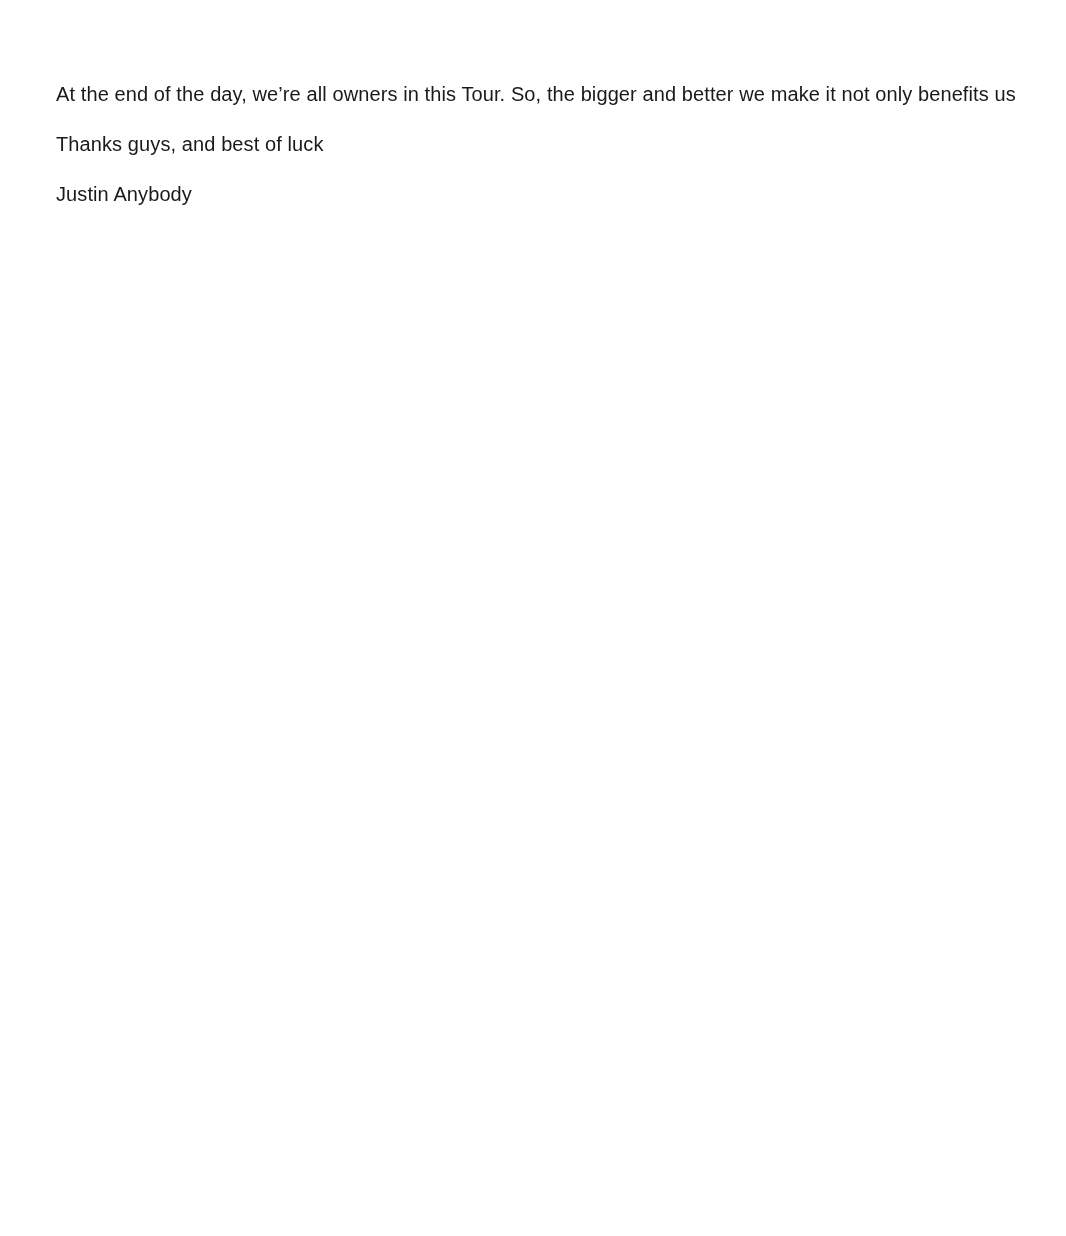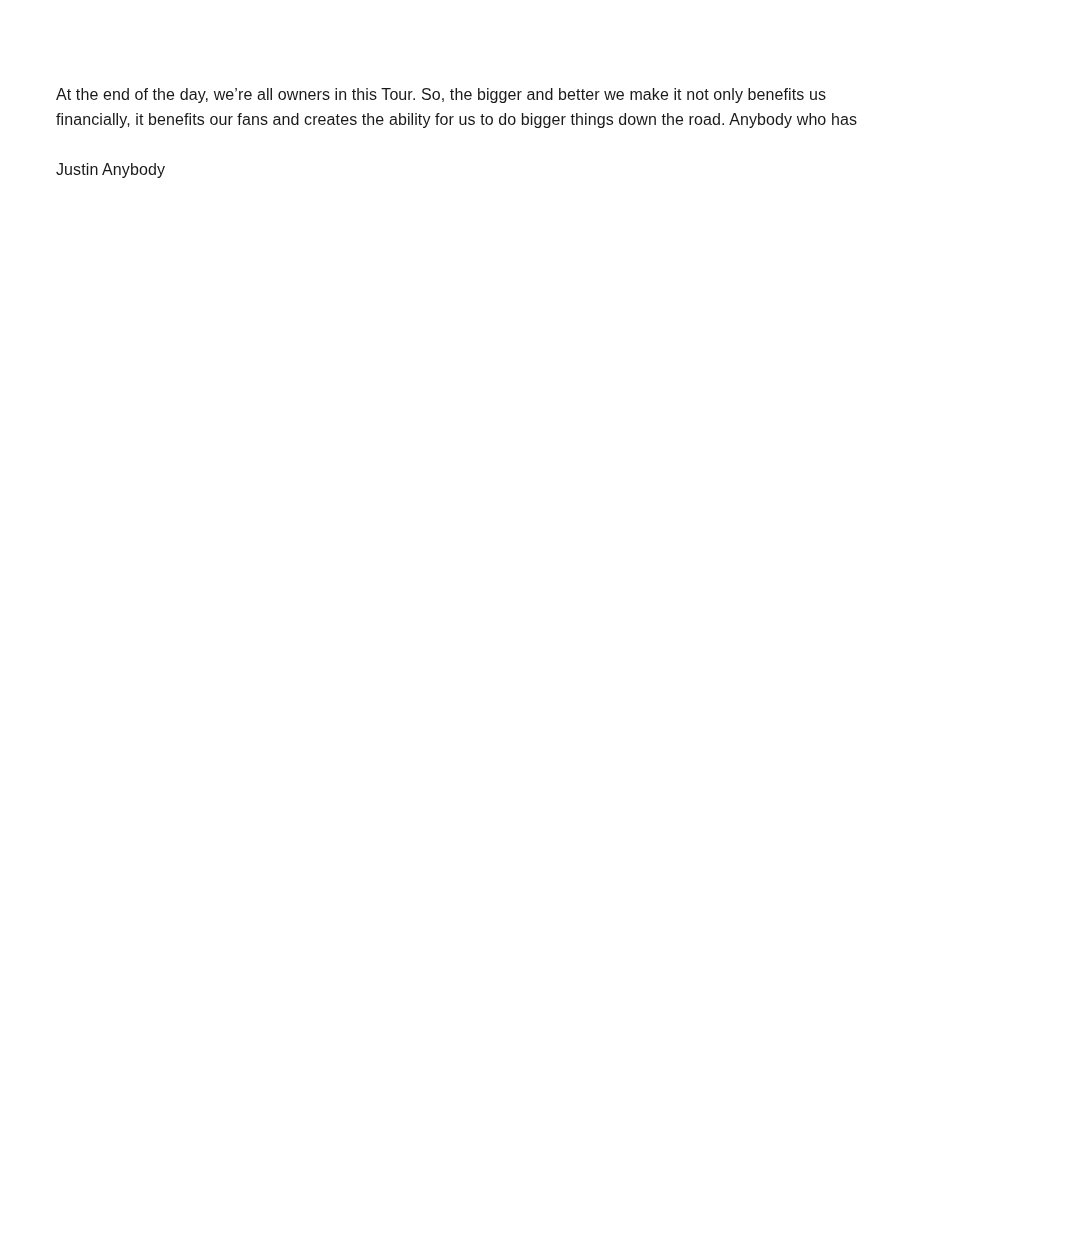--- a/index.html
+++ b/index.html
@@ -20,34 +20,36 @@
     left: 56px;
     top: 82px;
   }
   .para {
     margin: 0;
   }
   .para + .para {
     margin-top: 25px; 
   }
   .line {
-    font-size: 16px;
+    font-size: 20px;
     line-height: 25px;
     white-space: pre;
     letter-spacing: 0.1px;
   }
 </style>
 </head>
 <body>
 
 <div class="doc">
 
   <div class="para">
     <div class="line">At the end of the day, we’re all owners in this Tour. So, the bigger and better we make it not only benefits us</div>
-    <div class="line">financially, it benefits our fans and creates the ability for us to do bigger things down the road. Anybody who has</div>
   </div>
 
+  <div class="para">
+    <div class="line">Thanks guys, and best of luck</div>
+  </div>
 
   <div class="para">
     <div class="line">Justin Anybody</div>
   </div>
 
 </div>
 
 </body></html>

